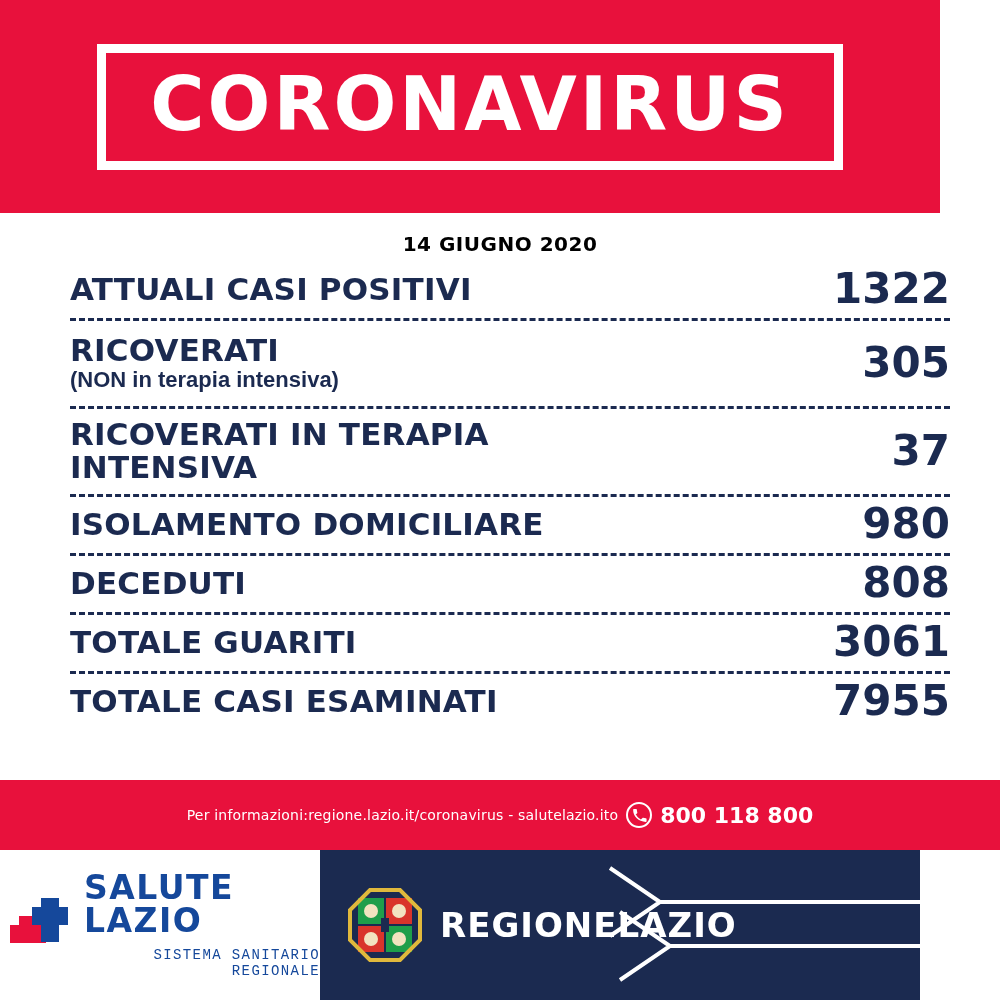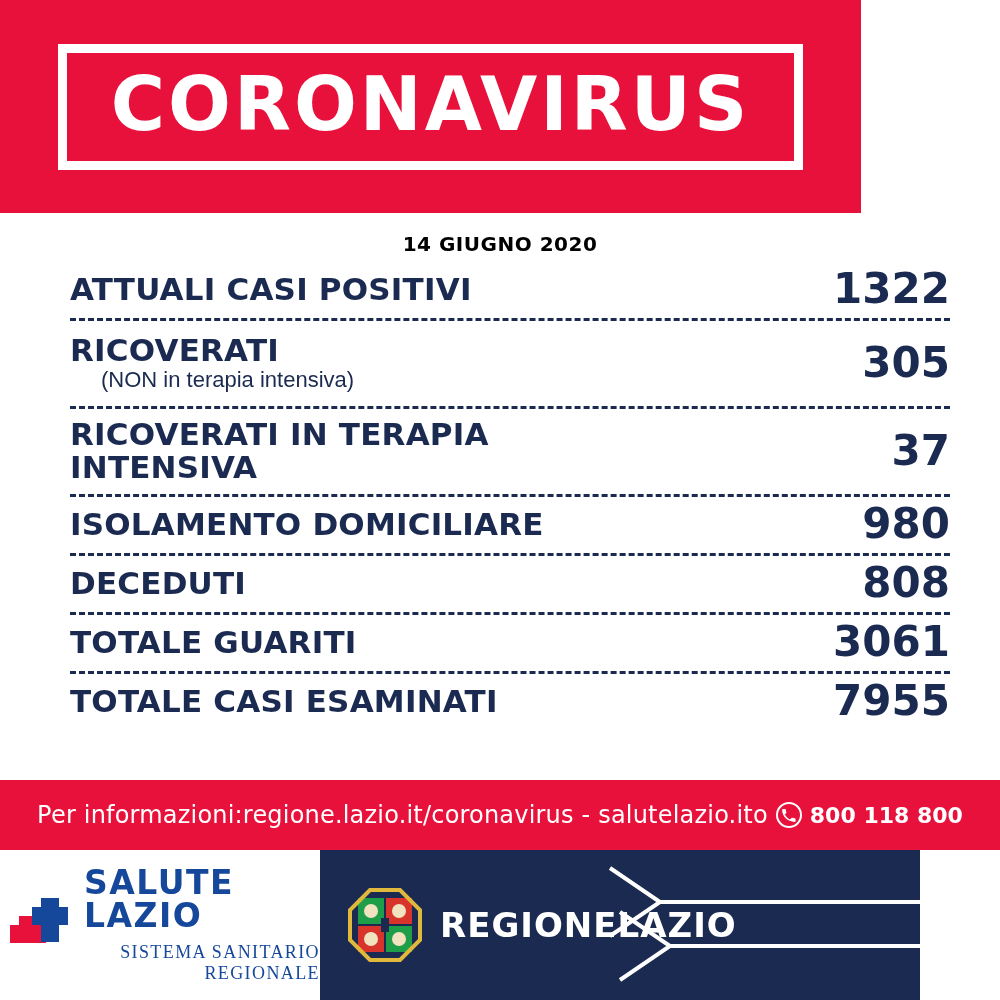--- a/index.html
+++ b/index.html
@@ -14,21 +14,21 @@
     position: relative;
     width: 1000px;
     height: 1000px;
     background: #ffffff;
   }
 
   
   .header {
     position: absolute;
     top: 0; left: 0;
-    width: 861px;
+    width: 940px;
     height: 213px;
     background: #e8113c;
     display: flex;
     align-items: center;
     justify-content: center;
   }
   .header-frame {
     border: 9px solid #ffffff;
     padding: 14px 44px 20px 44px;
   }
@@ -81,26 +81,25 @@
     color: #1b2a50;
     font-family: "DejaVu Sans", sans-serif;
     font-weight: bold;
     font-size: 31px;
     line-height: 1.05;
     letter-spacing: 0.2px;
     text-align: left;
   }
   .stat-label .sub {
     display: block;
-    font-weight: normal;
+    font-weight: bold;
     font-family: "Liberation Sans", sans-serif;
     font-size: 22px;
     letter-spacing: 0;
     margin-top: 2px;
-    margin-left: 31px;
   }
   .stat-value {
     color: #1b2a50;
     font-family: "DejaVu Sans", sans-serif;
     font-weight: bold;
     font-size: 42px;
     line-height: 1;
     text-align: right;
     min-width: 150px;
   }
@@ -114,21 +113,21 @@
     height: 70px;
     background: #e8113c;
     display: flex;
     align-items: center;
     justify-content: center;
     gap: 0px;
   }
   .info-text {
     color: #ffffff;
     font-family: "DejaVu Sans", sans-serif;
-    font-size: 24px;
+    font-size: 14px;
     letter-spacing: 0.2px;
     white-space: nowrap;
   }
   .phone-icon {
     display: inline-flex;
     align-items: center;
     justify-content: center;
     width: 26px;
     height: 26px;
     border: 2px solid #ffffff;
@@ -177,22 +176,22 @@
   .salute-title {
     color: #15489b;
     font-family: "DejaVu Sans", sans-serif;
     font-weight: bold;
     font-size: 33px;
     letter-spacing: 1.5px;
     line-height: 1;
   }
   .salute-sub {
     color: #15489b;
-    font-family: Liberation Serif, serif;
-    font-size: 18px;
+    font-family: Liberation Mono, monospace;
+    font-size: 14px;
     letter-spacing: 1.4px;
     margin-top: 10px;
     text-align: right;
   }
   .footer-right {
     width: 600px;
     height: 150px;
     background: #1b2a50;
     display: flex;
     align-items: center;

